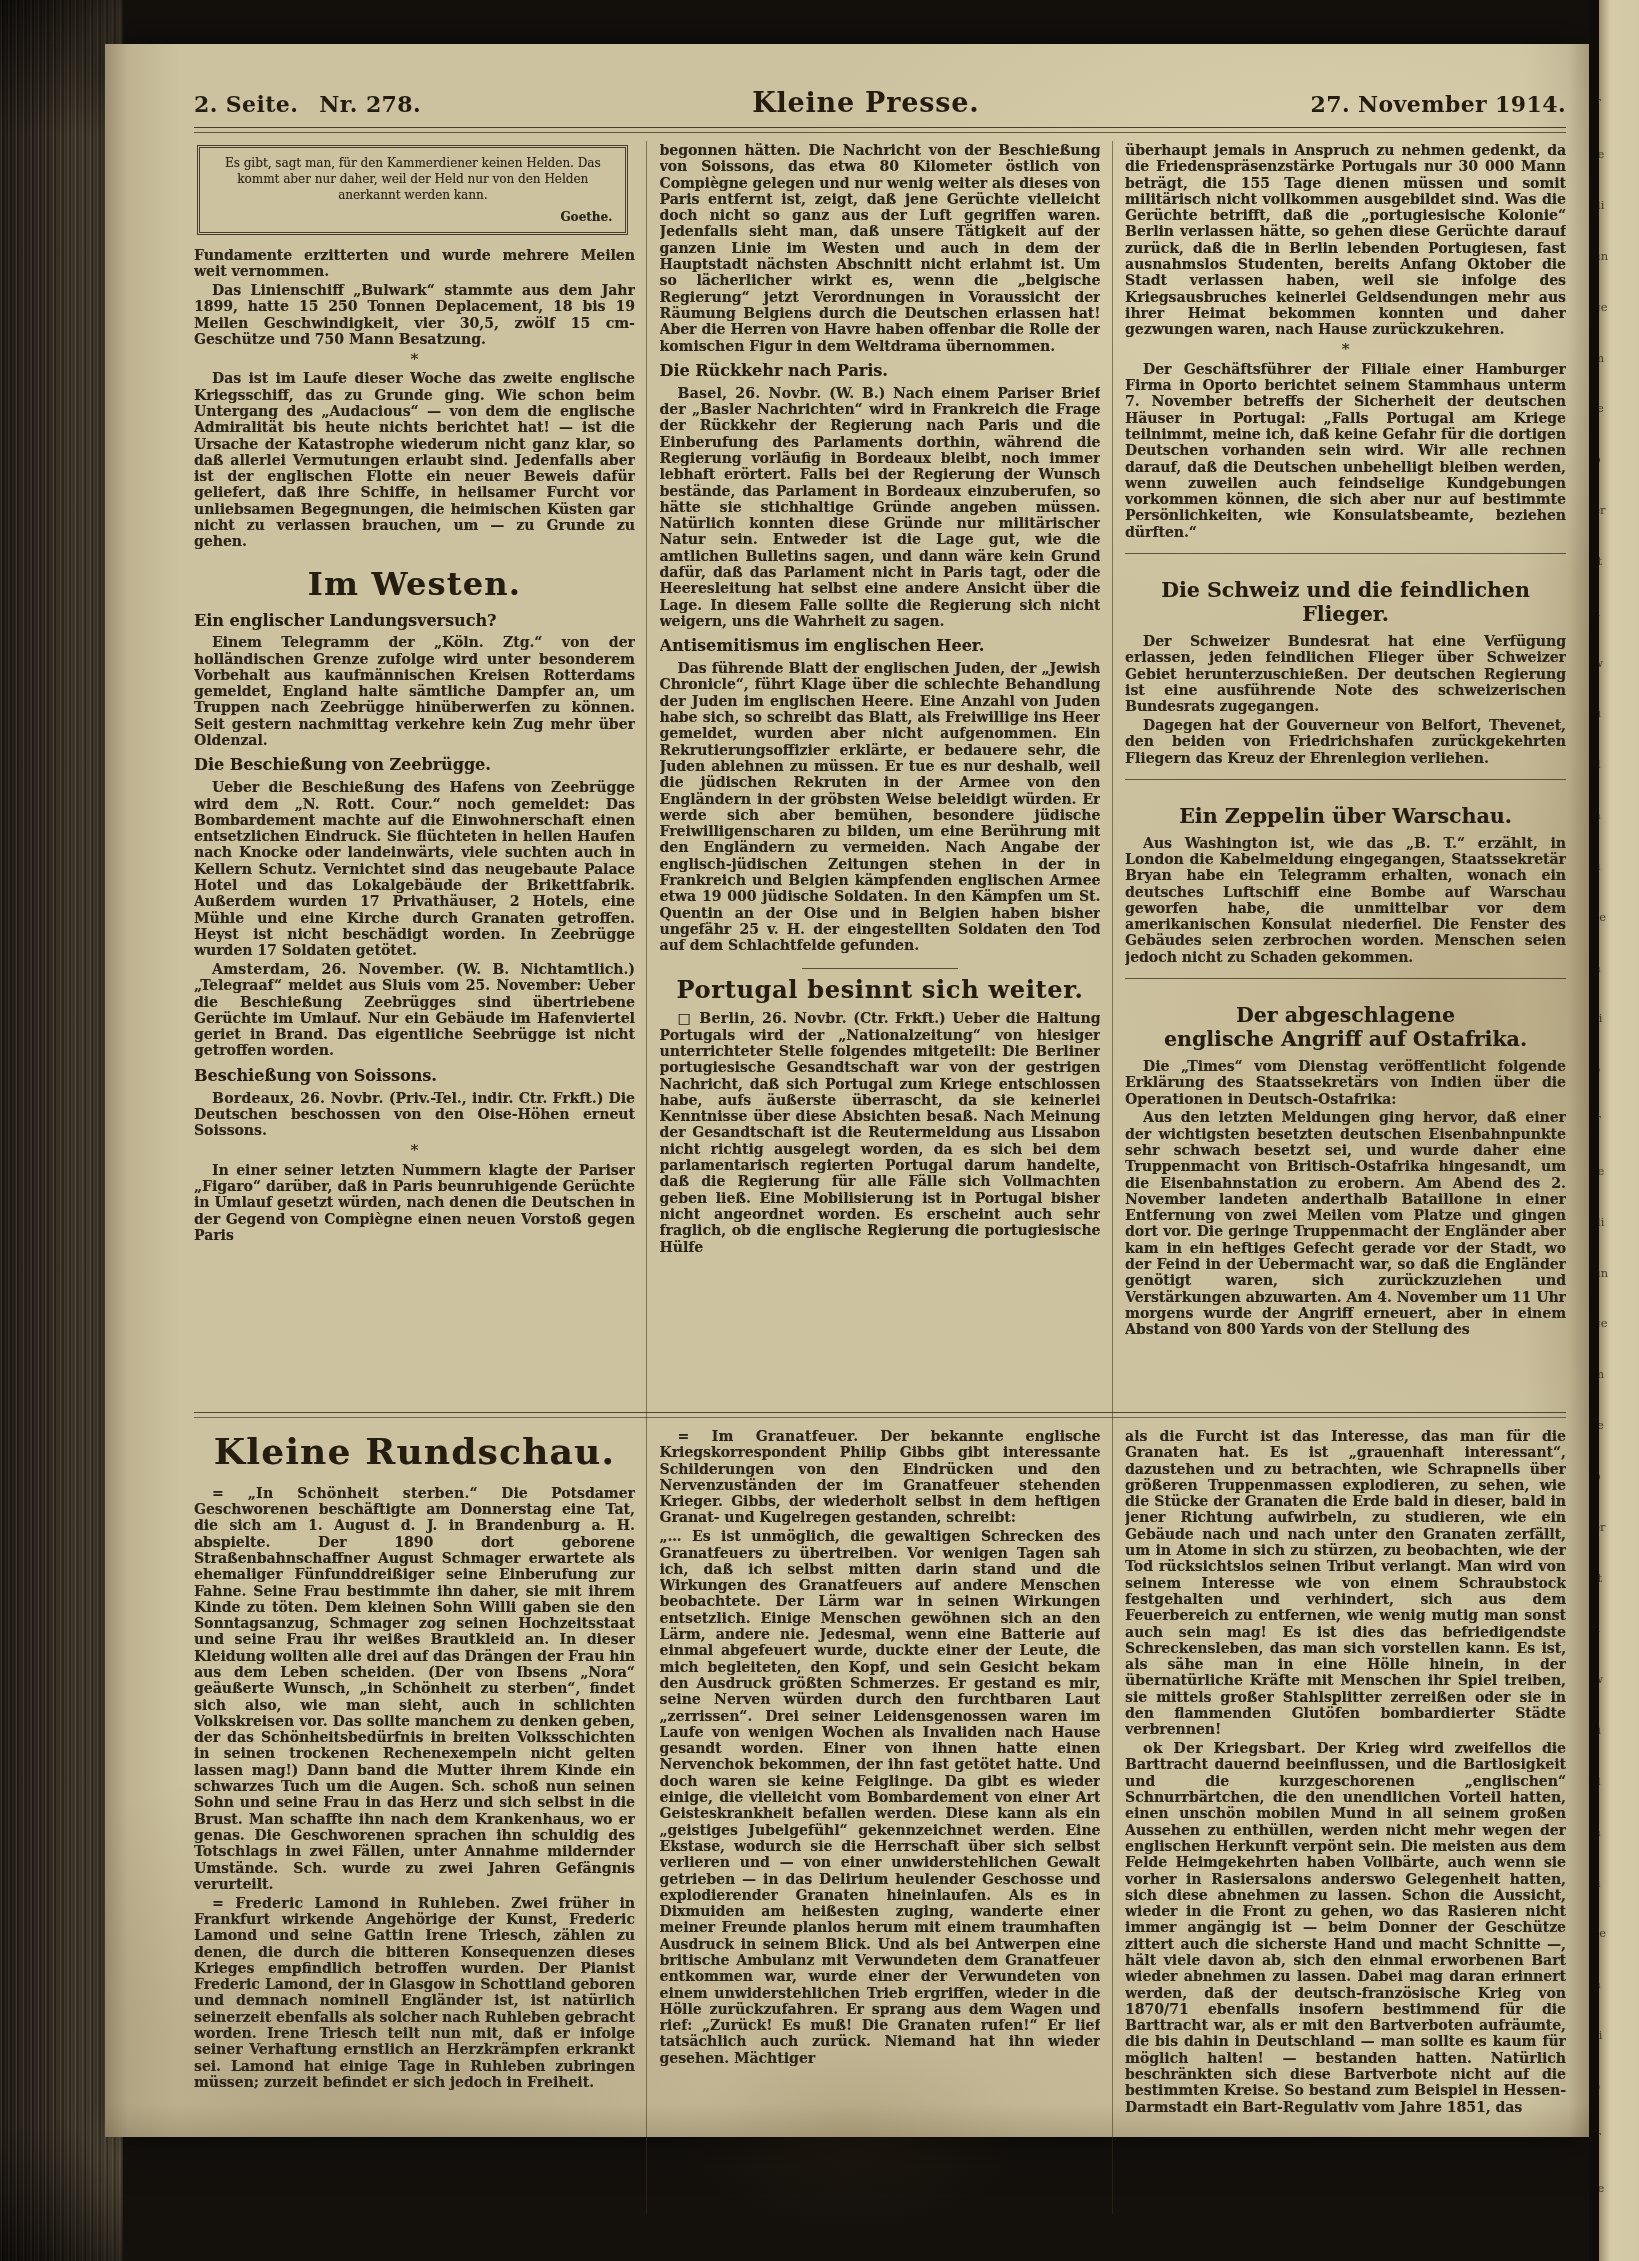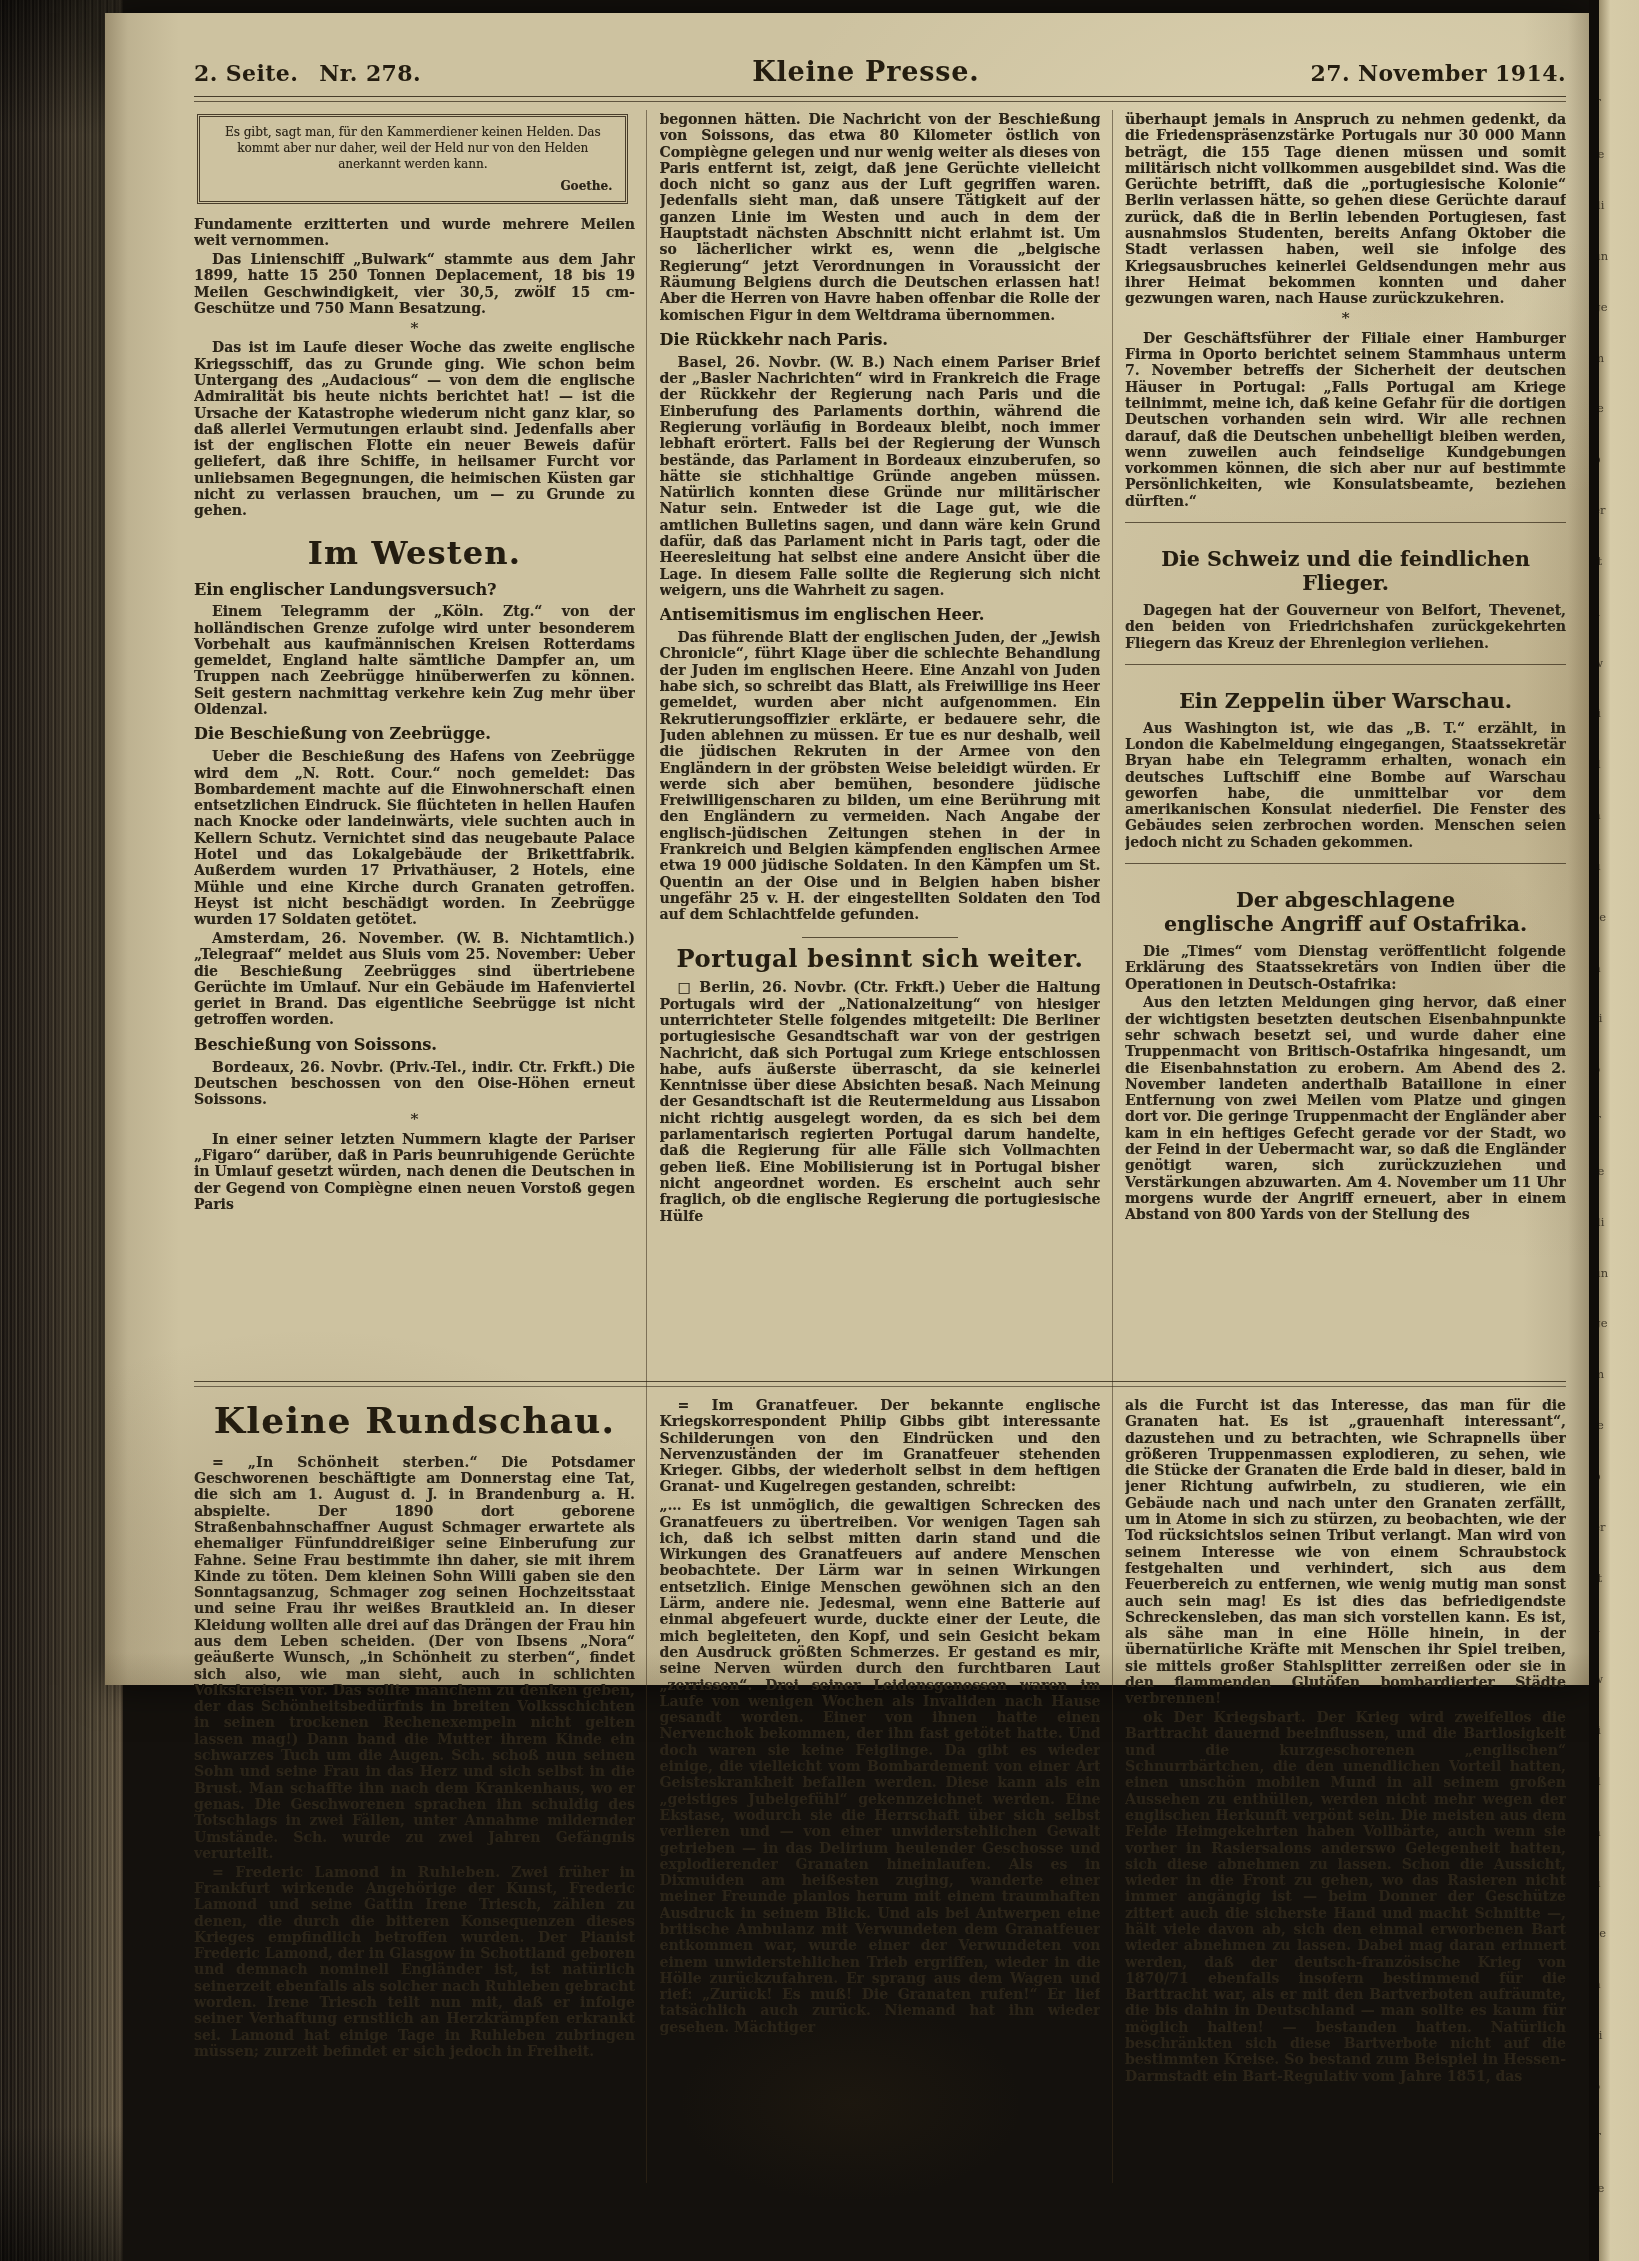--- a/index.html
+++ b/index.html
@@ -11,21 +11,21 @@
     background:
       repeating-linear-gradient(90deg,
         rgba(210,195,155,0.00) 0px, rgba(210,195,155,0.22) 1.6px,
         rgba(25,20,14,0.0) 2.5px, rgba(25,20,14,0.45) 4.1px,
         rgba(190,175,135,0.12) 4.9px, rgba(25,20,14,0.0) 7.4px),
       linear-gradient(90deg,#171310 0%,#26201a 35%,#423a2c 75%,#5a4e3c 100%);}
   .binding:after{content:"";position:absolute;inset:0;
     background:linear-gradient(180deg,rgba(0,0,0,0.55) 0%,rgba(0,0,0,0) 6%,rgba(0,0,0,0) 94%,rgba(0,0,0,0.55) 100%);}
 
   
-  .paper{position:absolute;left:105px;top:13px;width:1484px;height:1672px;
+  .paper{position:absolute;left:105px;top:44px;width:1484px;height:2093px;
     color:var(--ink,#2b2418);
     background:
       radial-gradient(902px 574px at 82% 10%, rgba(255,246,214,0.28), transparent 62%),
       radial-gradient(672px 738px at 97% 44%, rgba(120,92,42,0.16), transparent 70%),
       radial-gradient(574px 426px at 14% 97%, rgba(86,66,36,0.22), transparent 72%),
       radial-gradient(738px 344px at 50% 99%, rgba(96,76,40,0.14), transparent 75%),
       linear-gradient(90deg, rgba(76,60,34,0.38) 0, rgba(76,60,34,0.12) 23px, rgba(76,60,34,0) 74px),
       linear-gradient(270deg, rgba(66,52,28,0.34) 0, rgba(66,52,28,0.10) 21px, rgba(66,52,28,0) 66px),
       linear-gradient(0deg, rgba(70,56,30,0.18) 0, rgba(70,56,30,0) 33px),
       #cdc2a0;
@@ -135,20 +135,21 @@
           <div class="np-headline medium">Portugal besinnt sich weiter.</div>
           <p class="np-p"><b>□ Berlin, 26. Novbr.</b> <span>(Ctr. Frkft.) Ueber die Haltung Portugals wird der „Nationalzeitung“ von hiesiger unterrichteter Stelle folgendes mitgeteilt: Die Berliner portugiesische Gesandtschaft war von der gestrigen Nachricht, daß sich Portugal zum Kriege entschlossen habe, aufs äußerste überrascht, da sie keinerlei Kenntnisse über diese Absichten besaß. Nach Meinung der Gesandtschaft ist die Reutermeldung aus Lissabon nicht richtig ausgelegt worden, da es sich bei dem parlamentarisch regierten Portugal darum handelte, daß die Regierung für alle Fälle sich Vollmachten geben ließ. Eine Mobilisierung ist in Portugal bisher nicht angeordnet worden. Es erscheint auch sehr fraglich, ob die englische Regierung die portugiesische Hülfe</span></p>
         </div>
       <div class="col">
           <p class="np-p noindent">überhaupt jemals in Anspruch zu nehmen gedenkt, da die Friedenspräsenzstärke Portugals nur 30 000 Mann beträgt, die 155 Tage dienen müssen und somit militärisch nicht vollkommen ausgebildet sind. Was die Gerüchte betrifft, daß die „portugiesische Kolonie“ Berlin verlassen hätte, so gehen diese Gerüchte darauf zurück, daß die in Berlin lebenden Portugiesen, fast ausnahmslos Studenten, bereits Anfang Oktober die Stadt verlassen haben, weil sie infolge des Kriegsausbruches keinerlei Geldsendungen mehr aus ihrer Heimat bekommen konnten und daher gezwungen waren, nach Hause zurückzukehren.</p>
           <div class="np-star">*</div>
           <p class="np-p">Der Geschäftsführer der Filiale einer Hamburger Firma in Oporto berichtet seinem Stammhaus unterm 7. November betreffs der Sicherheit der deutschen Häuser in Portugal: „Falls Portugal am Kriege teilnimmt, meine ich, daß keine Gefahr für die dortigen Deutschen vorhanden sein wird. Wir alle rechnen darauf, daß die Deutschen unbehelligt bleiben werden, wenn zuweilen auch feindselige Kundgebungen vorkommen können, die sich aber nur auf bestimmte Persönlichkeiten, wie Konsulatsbeamte, beziehen dürften.“</p>
           <div class="np-section-head">
             <span>Die Schweiz und die feindlichen Flieger.</span>
           </div>
+          <p class="np-p">Der Schweizer Bundesrat hat eine Verfügung erlassen, jeden feindlichen Flieger über Schweizer Gebiet herunterzuschießen. Der deutschen Regierung ist eine ausführende Note des schweizerischen Bundesrats zugegangen.</p>
           <p class="np-p">Dagegen hat der Gouverneur von Belfort, Thevenet, den beiden von Friedrichshafen zurückgekehrten Fliegern das Kreuz der Ehrenlegion verliehen.</p>
           <div class="np-section-head">
             <span>Ein Zeppelin über Warschau.</span>
           </div>
           <p class="np-p">Aus Washington ist, wie das „B. T.“ erzählt, in London die Kabelmeldung eingegangen, Staatssekretär Bryan habe ein Telegramm erhalten, wonach ein deutsches Luftschiff eine Bombe auf Warschau geworfen habe, die unmittelbar vor dem amerikanischen Konsulat niederfiel. Die Fenster des Gebäudes seien zerbrochen worden. Menschen seien jedoch nicht zu Schaden gekommen.</p>
           <div class="np-section-head">
             <span>Der abgeschlagene</span>
             <span>englische Angriff auf Ostafrika.</span>
           </div>
           <p class="np-p">Die „Times“ vom Dienstag veröffentlicht folgende Erklärung des Staatssekretärs von Indien über die Operationen in Deutsch-Ostafrika:</p>

